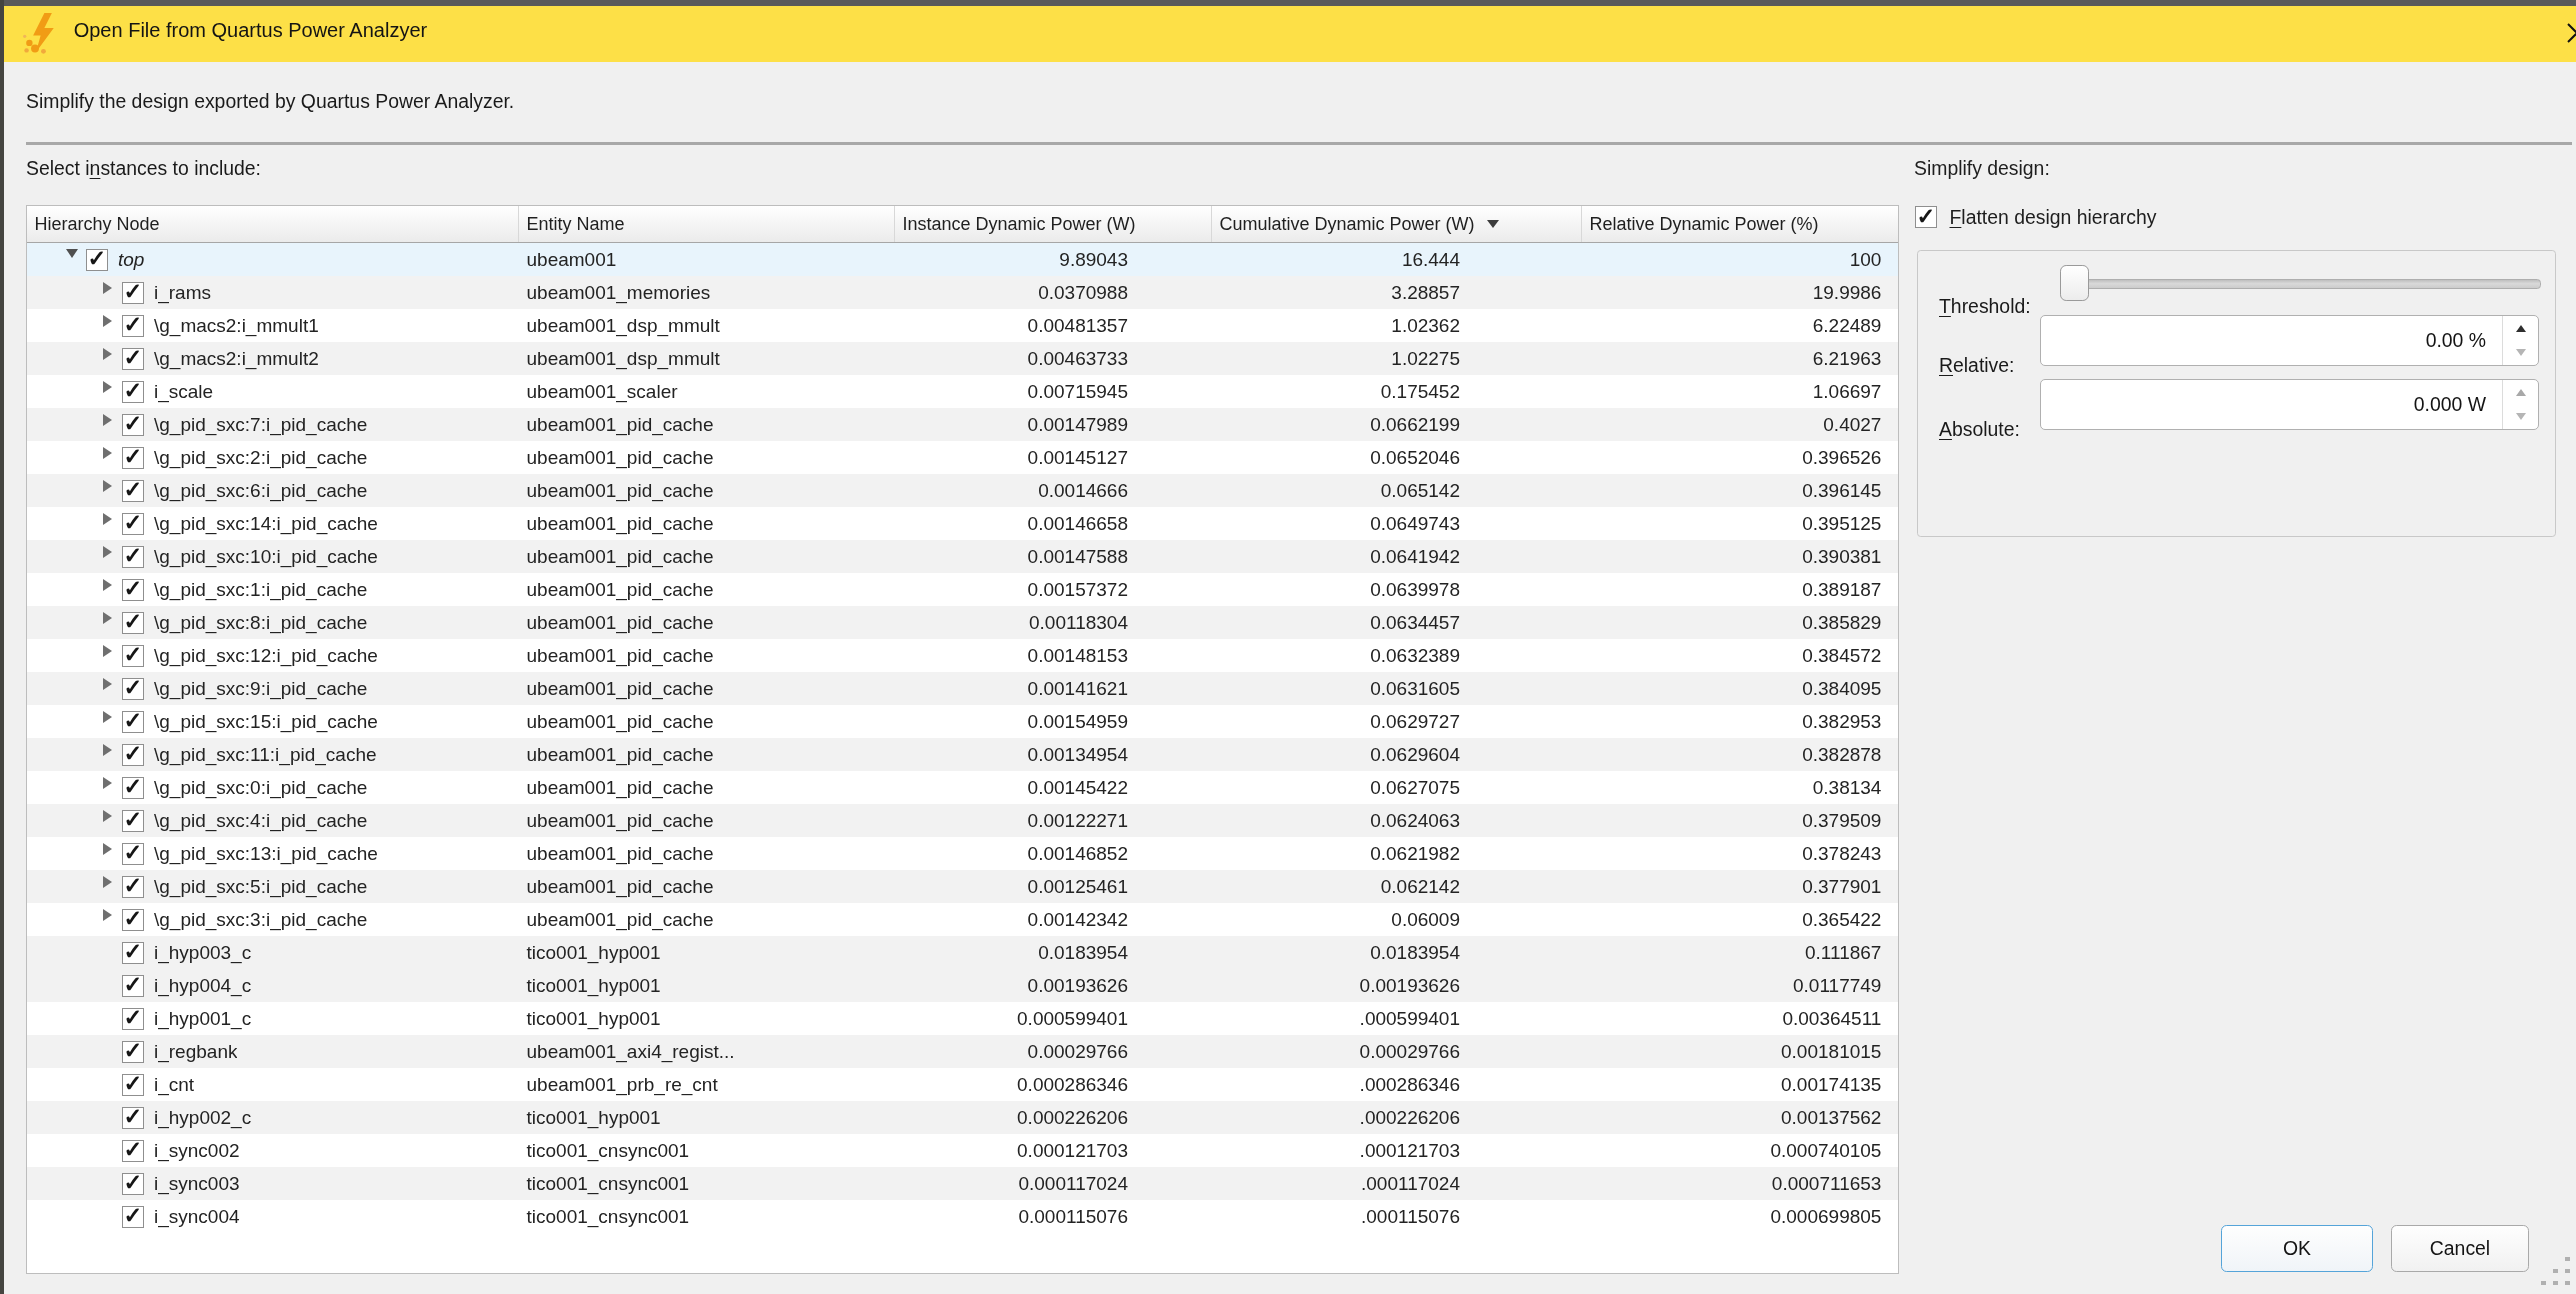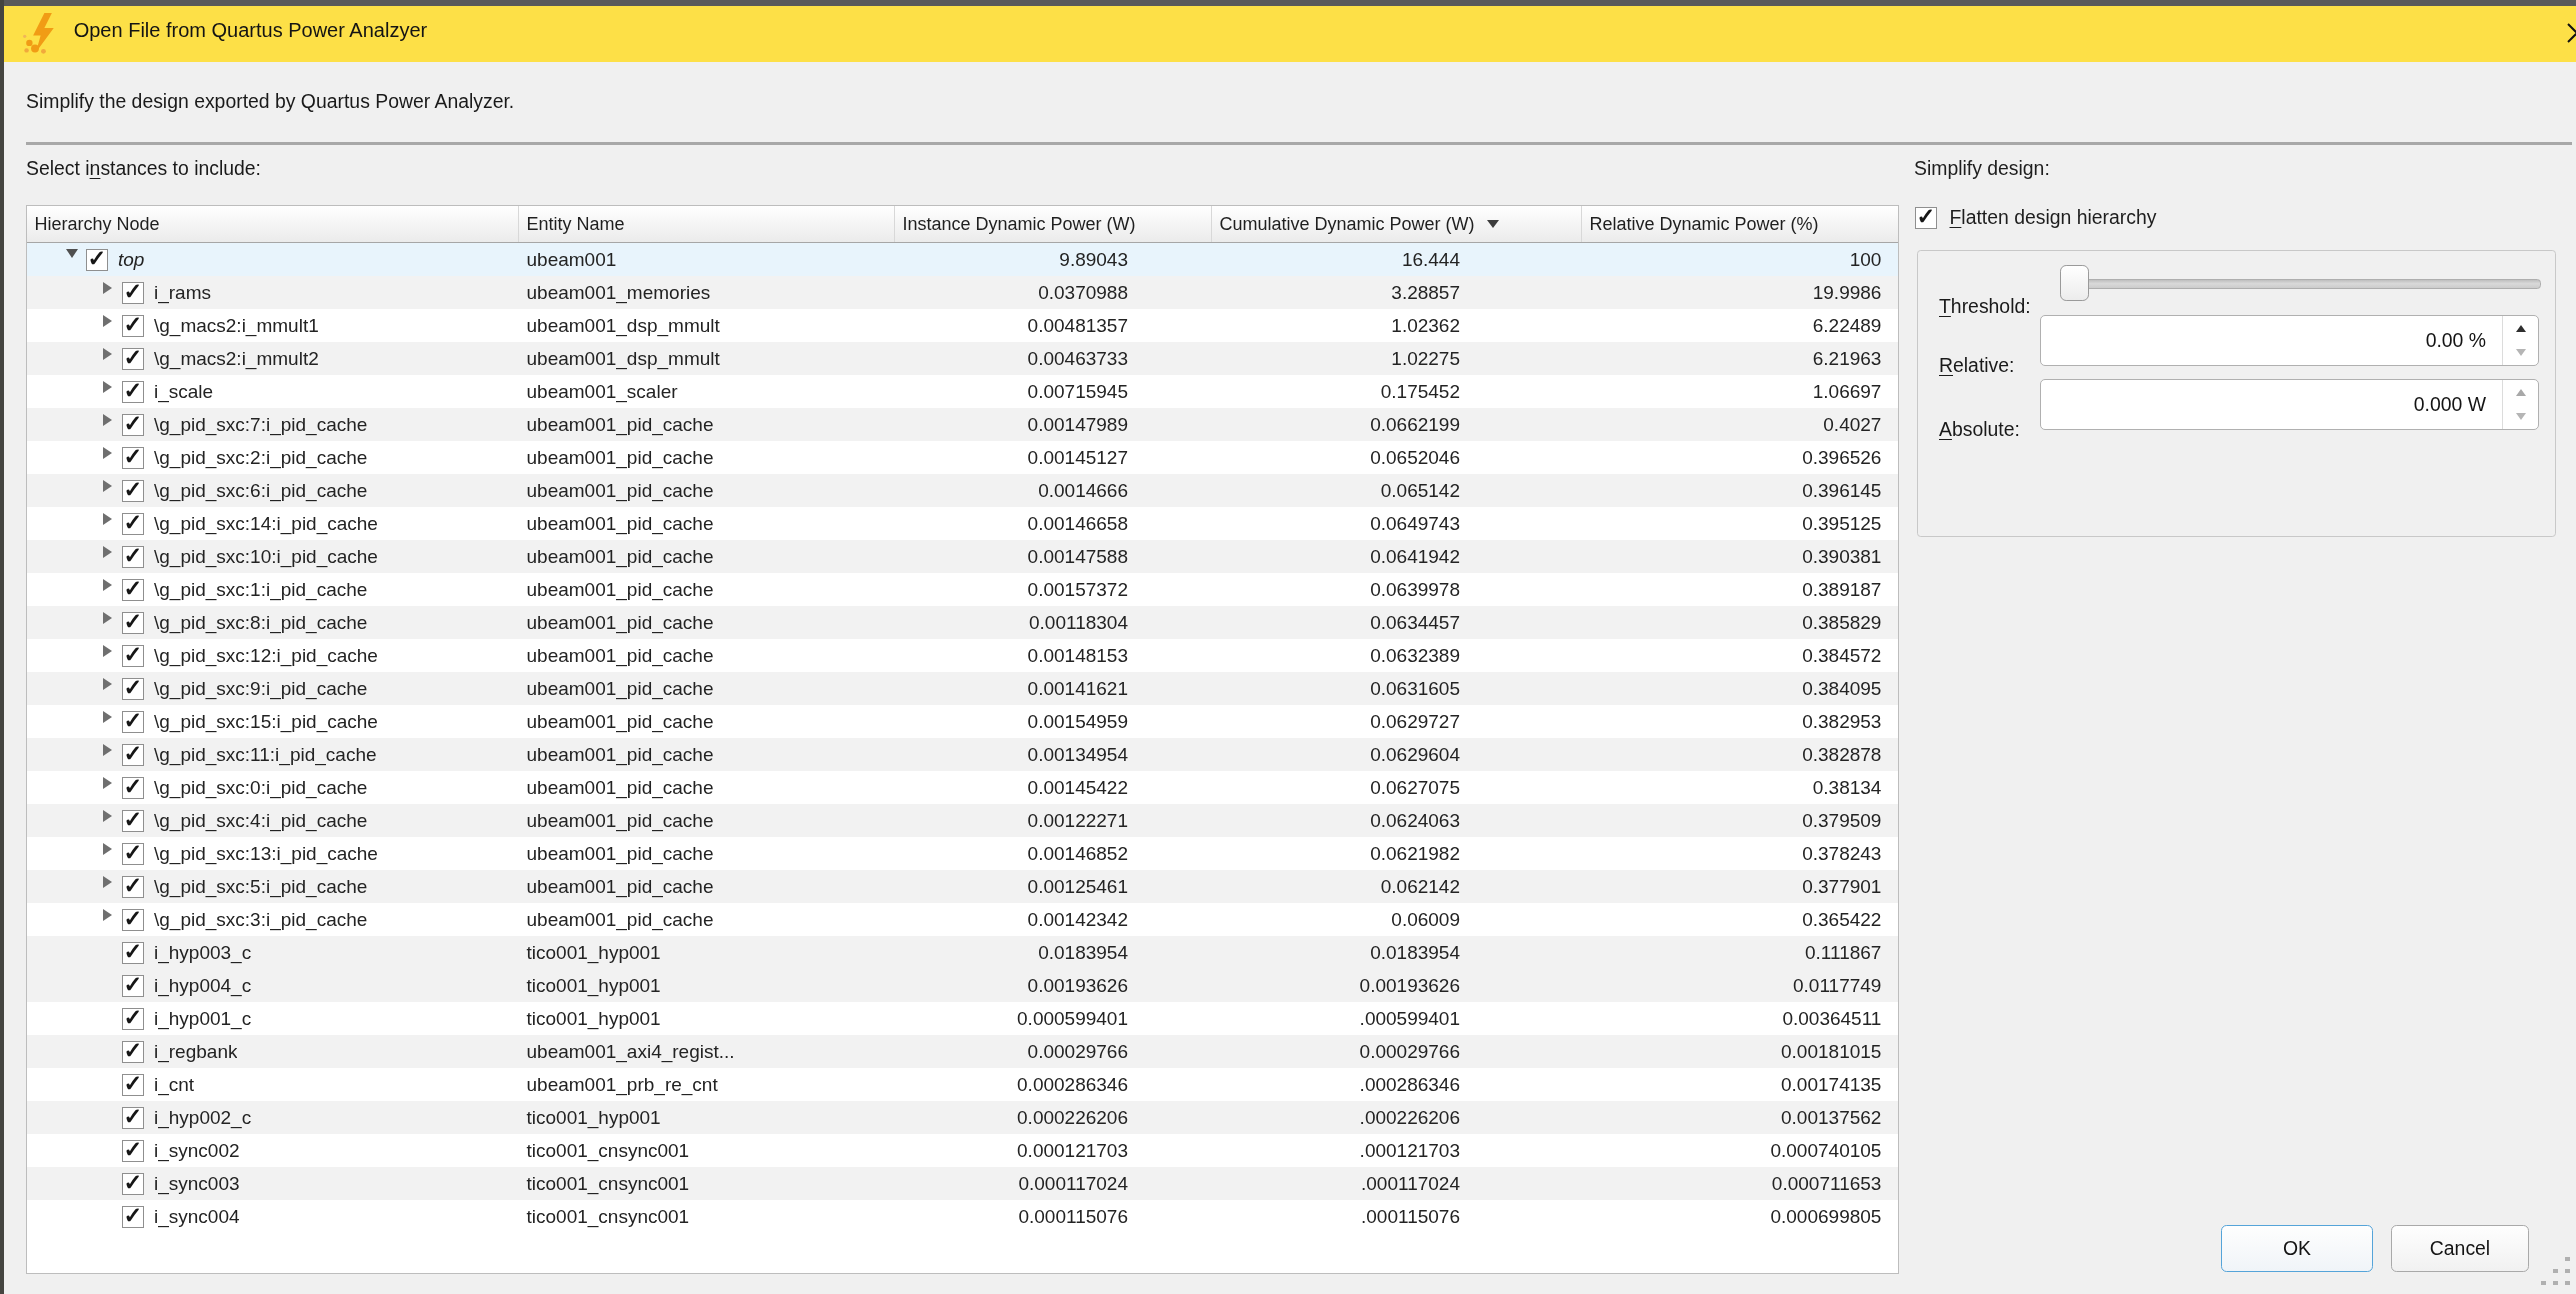--- a/index.html
+++ b/index.html
@@ -58,21 +58,21 @@
   .tri-down{width:0;height:0;border-left:6.2px solid transparent;border-right:6.2px solid transparent;
     border-top:9.4px solid #4f4f4f;}
   .cb{width:20px;height:20px;flex:none;background:#ffffff;border:1.2px solid #8f8f8f;
     margin-right:10px;position:relative;cursor:pointer;}
   .cb.checked::after{content:"\2713";position:absolute;left:0.6px;top:-4.4px;
     font-size:22.5px;font-weight:bold;color:#161616;}
   .row-label{overflow:hidden;text-overflow:ellipsis;}
   .row-label.italic{font-style:italic;}
   
   .panel-title{position:absolute;left:1914px;top:157px;font-size:19.4px;}
-  .flatten-row{position:absolute;left:1915px;top:206px;display:flex;align-items:center;cursor:pointer;}
+  .flatten-row{position:absolute;left:1915px;top:206px;display:flex;align-items:flex-start;cursor:pointer;}
   .flatten-row .cb{margin-right:12.5px;}
   .flatten-label{font-size:19.4px;}
   .groupbox{position:absolute;left:1917px;top:250px;width:639px;height:287px;
     border:1.2px solid #c8c8c8;border-radius:3.7px;box-sizing:border-box;}
   .fld-label{position:absolute;font-size:19.4px;color:#1a1a1a;margin-top:24px;}
   .lbl-threshold{left:1939px;top:271px;}
   .lbl-relative{left:1939px;top:330px;}
   .lbl-absolute{left:1939px;top:394px;}
   .slider-track{position:absolute;left:2060px;top:279px;width:479px;height:7.5px;
     background:linear-gradient(#bfbfbf,#d9d9d9 45%,#cccccc);border:0.6px solid #aeaeae;border-radius:3.7px;cursor:pointer;}

